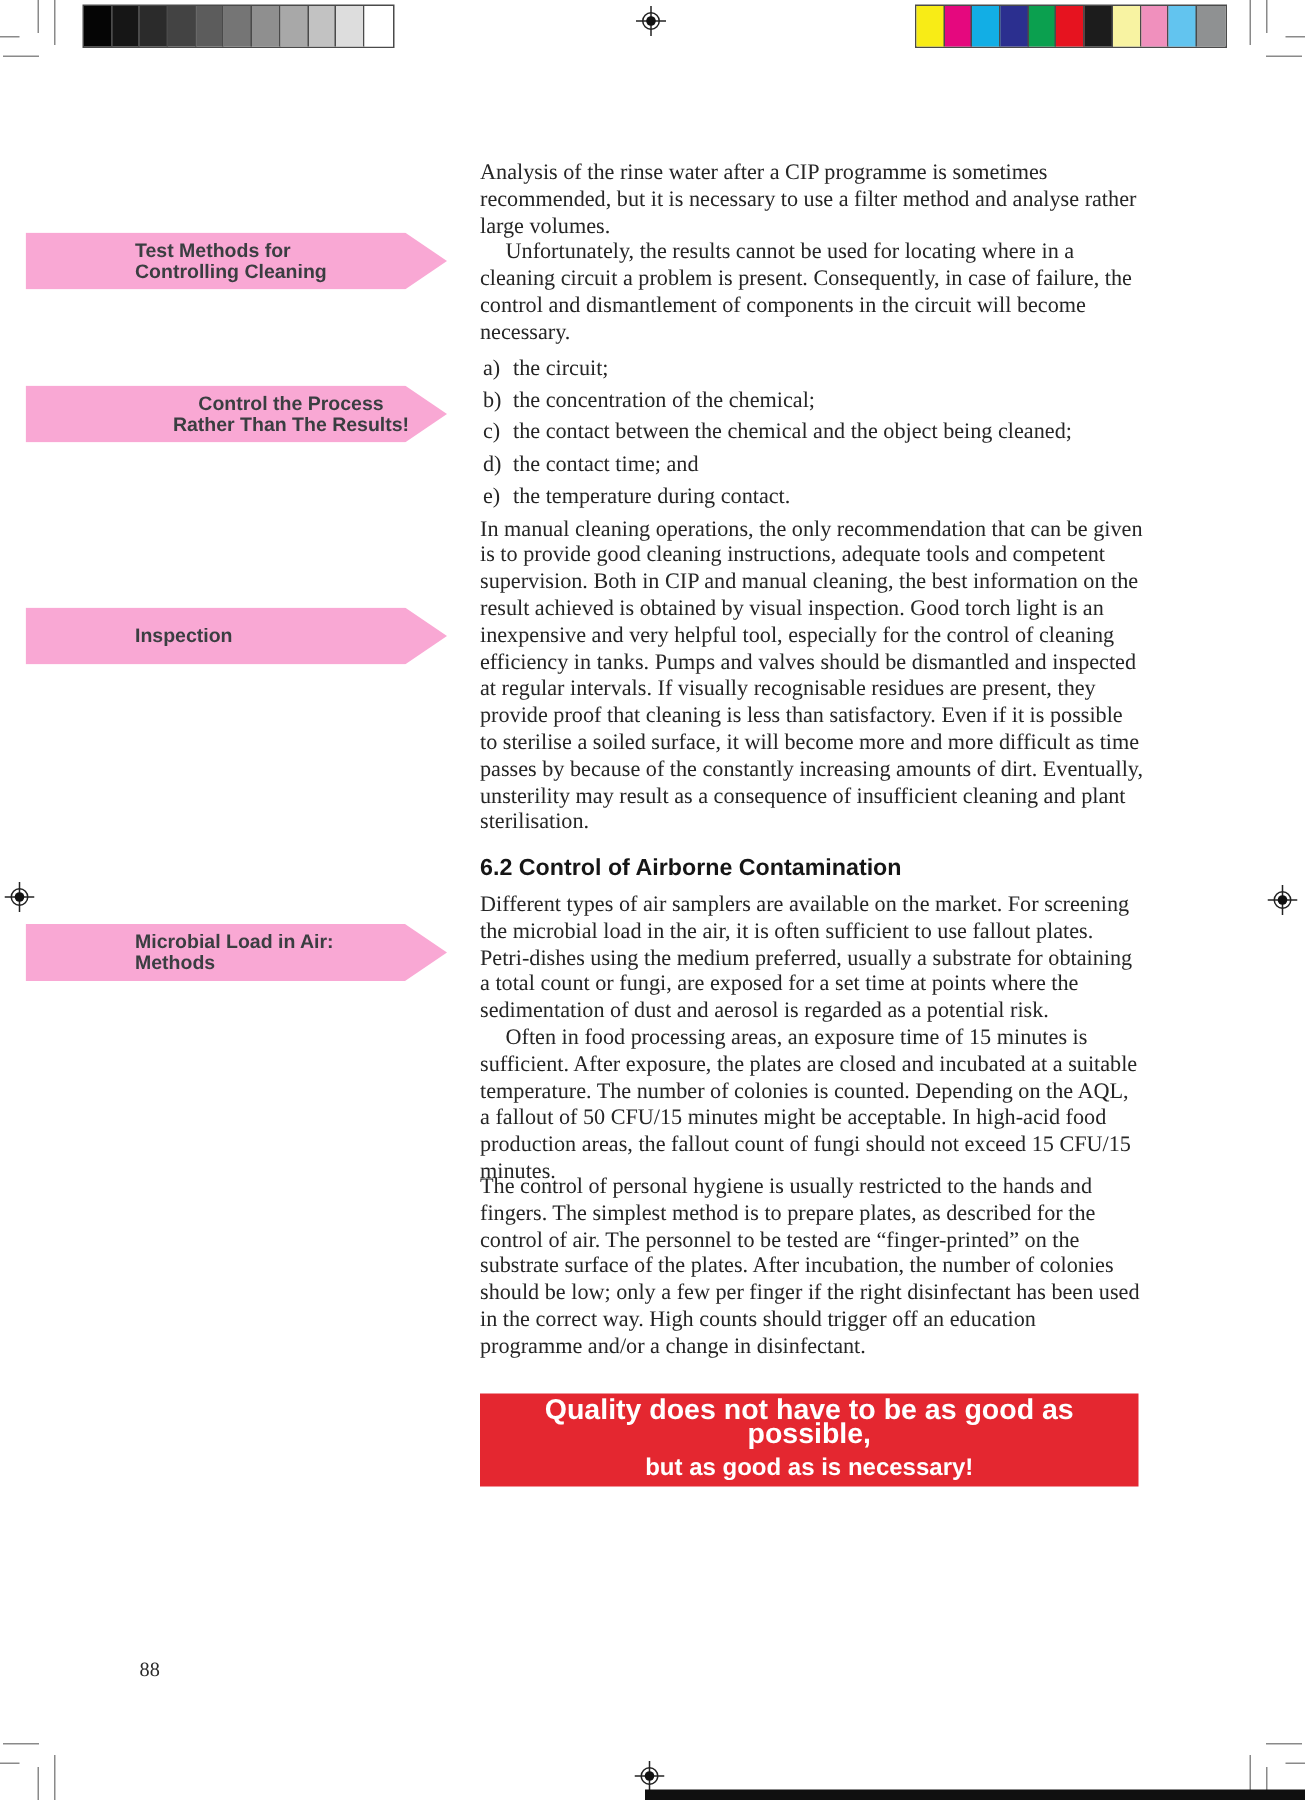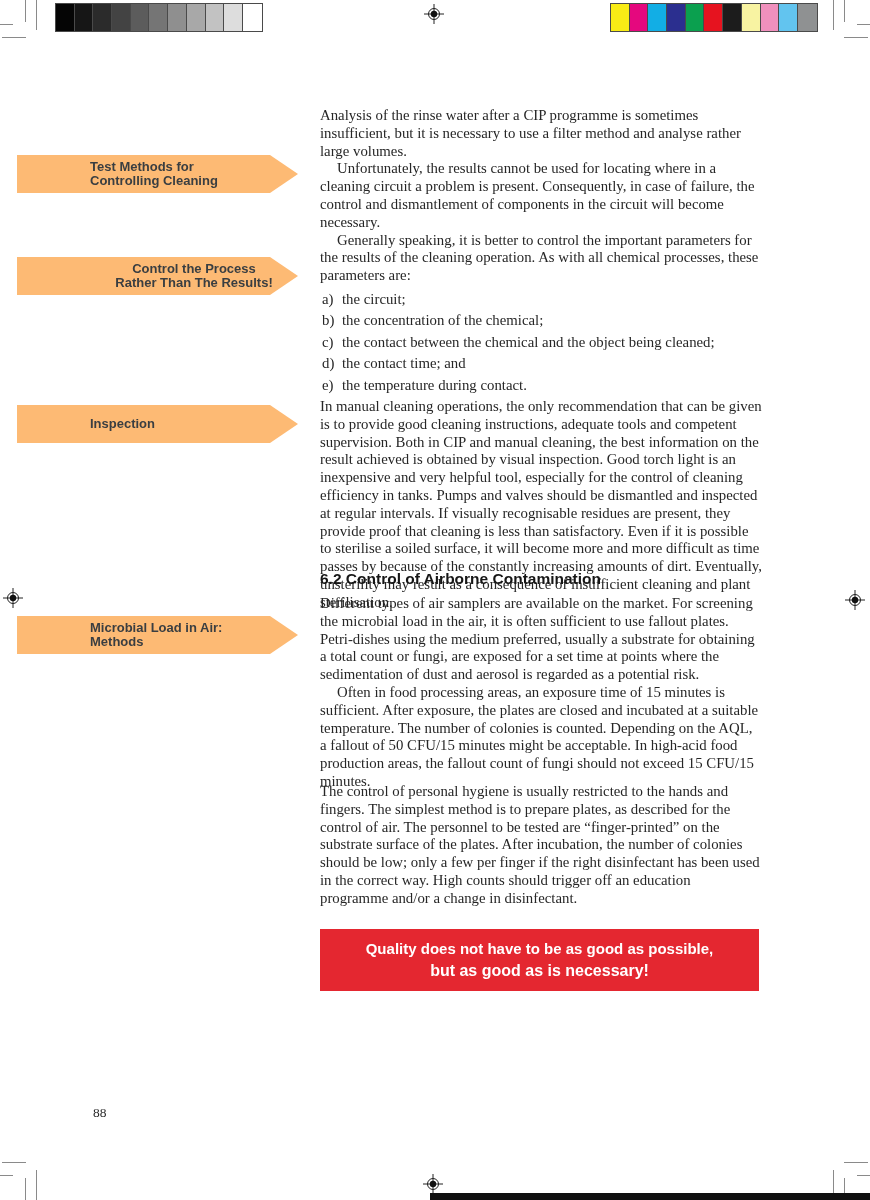--- a/index.html
+++ b/index.html
@@ -13,21 +13,21 @@
   .cal-bar .swatch:last-child{border-right:none;}
   #grayscale-bar{left:55px;width:208px;}
   #color-bar{left:610px;width:208px;}
   .regmark{position:absolute;width:20px;height:20px;}
   .regmark svg{display:block;}
   .cropline{position:absolute;background:#8a8a8a;}
   .black-strip{position:absolute;left:430px;top:1193px;width:440px;height:7px;background:#101010;}
   
   .callout{
     position:absolute;left:17px;width:281px;height:38px;
-    background:#fdba74;
+    background:#f9a8d4;
     clip-path:polygon(0 0, calc(100% - 28px) 0, 100% 50%, calc(100% - 28px) 100%, 0 100%);
     display:flex;flex-direction:column;justify-content:center;
     padding-left:73px;box-sizing:border-box;
     font-family:"Liberation Sans", sans-serif;font-weight:bold;
     font-size:13px;line-height:14.5px;color:#3a3e41;
   }
   
   .article-block{position:absolute;left:320px;width:442px;font-size:14.8px;line-height:17.8px;text-align:left;}
   .article-block p{margin:0;}
   p.indent{text-indent:17px;}
@@ -43,21 +43,21 @@
     color:#161616;margin:0 0 7px 0;line-height:18px;
   }
   
   .quality-banner{
     position:absolute;left:320px;top:929px;width:439px;height:62px;
     background:#e42730;color:#ffffff;text-align:center;
     font-family:"Liberation Sans", sans-serif;font-weight:bold;
     display:flex;flex-direction:column;justify-content:center;gap:3px;
     box-sizing:border-box;padding-top:1px;
   }
-  .quality-banner .line1{font-size:15px;line-height:16px;}
+  .quality-banner .line1{font-size:19px;line-height:16px;}
   .quality-banner .line2{font-size:16px;line-height:21px;}
   
   .page-number{position:absolute;left:93px;top:1105px;font-size:13.5px;color:#2a2a2a;}
 </style>
 </head>
 <body>
 
 <div class="cal-bar" id="grayscale-bar">
     <div class="swatch" style="background: rgb(5, 5, 5);"></div>
     <div class="swatch" style="background: rgb(22, 22, 22);"></div>
@@ -155,23 +155,22 @@
 <div class="callout" style="top:405px;">
   <div>Inspection</div>
   <div></div>
 </div>
 <div class="callout" style="top:616px;">
   <div>Microbial Load in Air:</div>
   <div>Methods</div>
 </div>
 
 <div class="article-block" id="intro-block">
-  <p>Analysis of the rinse water after a CIP programme is sometimes insufficient, but it is necessary to use a filter method and analyse rather large volumes.</p>
+  <p>Analysis of the rinse water after a CIP programme is sometimes recommended, but it is necessary to use a filter method and analyse rather large volumes.</p>
   <p class="indent">Unfortunately, the results cannot be used for locating where in a cleaning circuit a problem is present. Consequently, in case of failure, the control and dismantlement of components in the circuit will become necessary.</p>
-  <p class="indent">Generally speaking, it is better to control the important parameters for the results of the cleaning operation. As with all chemical processes, these parameters are:</p>
   <ul class="param-list">
     <li><span class="li-label">a)</span><span>the circuit;</span></li>
     <li><span class="li-label">b)</span><span>the concentration of the chemical;</span></li>
     <li><span class="li-label">c)</span><span>the contact between the chemical and the object being cleaned;</span></li>
     <li><span class="li-label">d)</span><span>the contact time; and</span></li>
     <li><span class="li-label">e)</span><span>the temperature during contact.</span></li>
   </ul>
   <p class="para-manual">In manual cleaning operations, the only recommendation that can be given is to provide good cleaning instructions, adequate tools and competent supervision. Both in CIP and manual cleaning, the best information on the result achieved is obtained by visual inspection. Good torch light is an inexpensive and very helpful tool, especially for the control of cleaning efficiency in tanks. Pumps and valves should be dismantled and inspected at regular intervals. If visually recognisable residues are present, they provide proof that cleaning is less than satisfactory. Even if it is possible to sterilise a soiled surface, it will become more and more difficult as time passes by because of the constantly increasing amounts of dirt. Eventually, unsterility may result as a consequence of insufficient cleaning and plant sterilisation.</p>
 </div>
 

